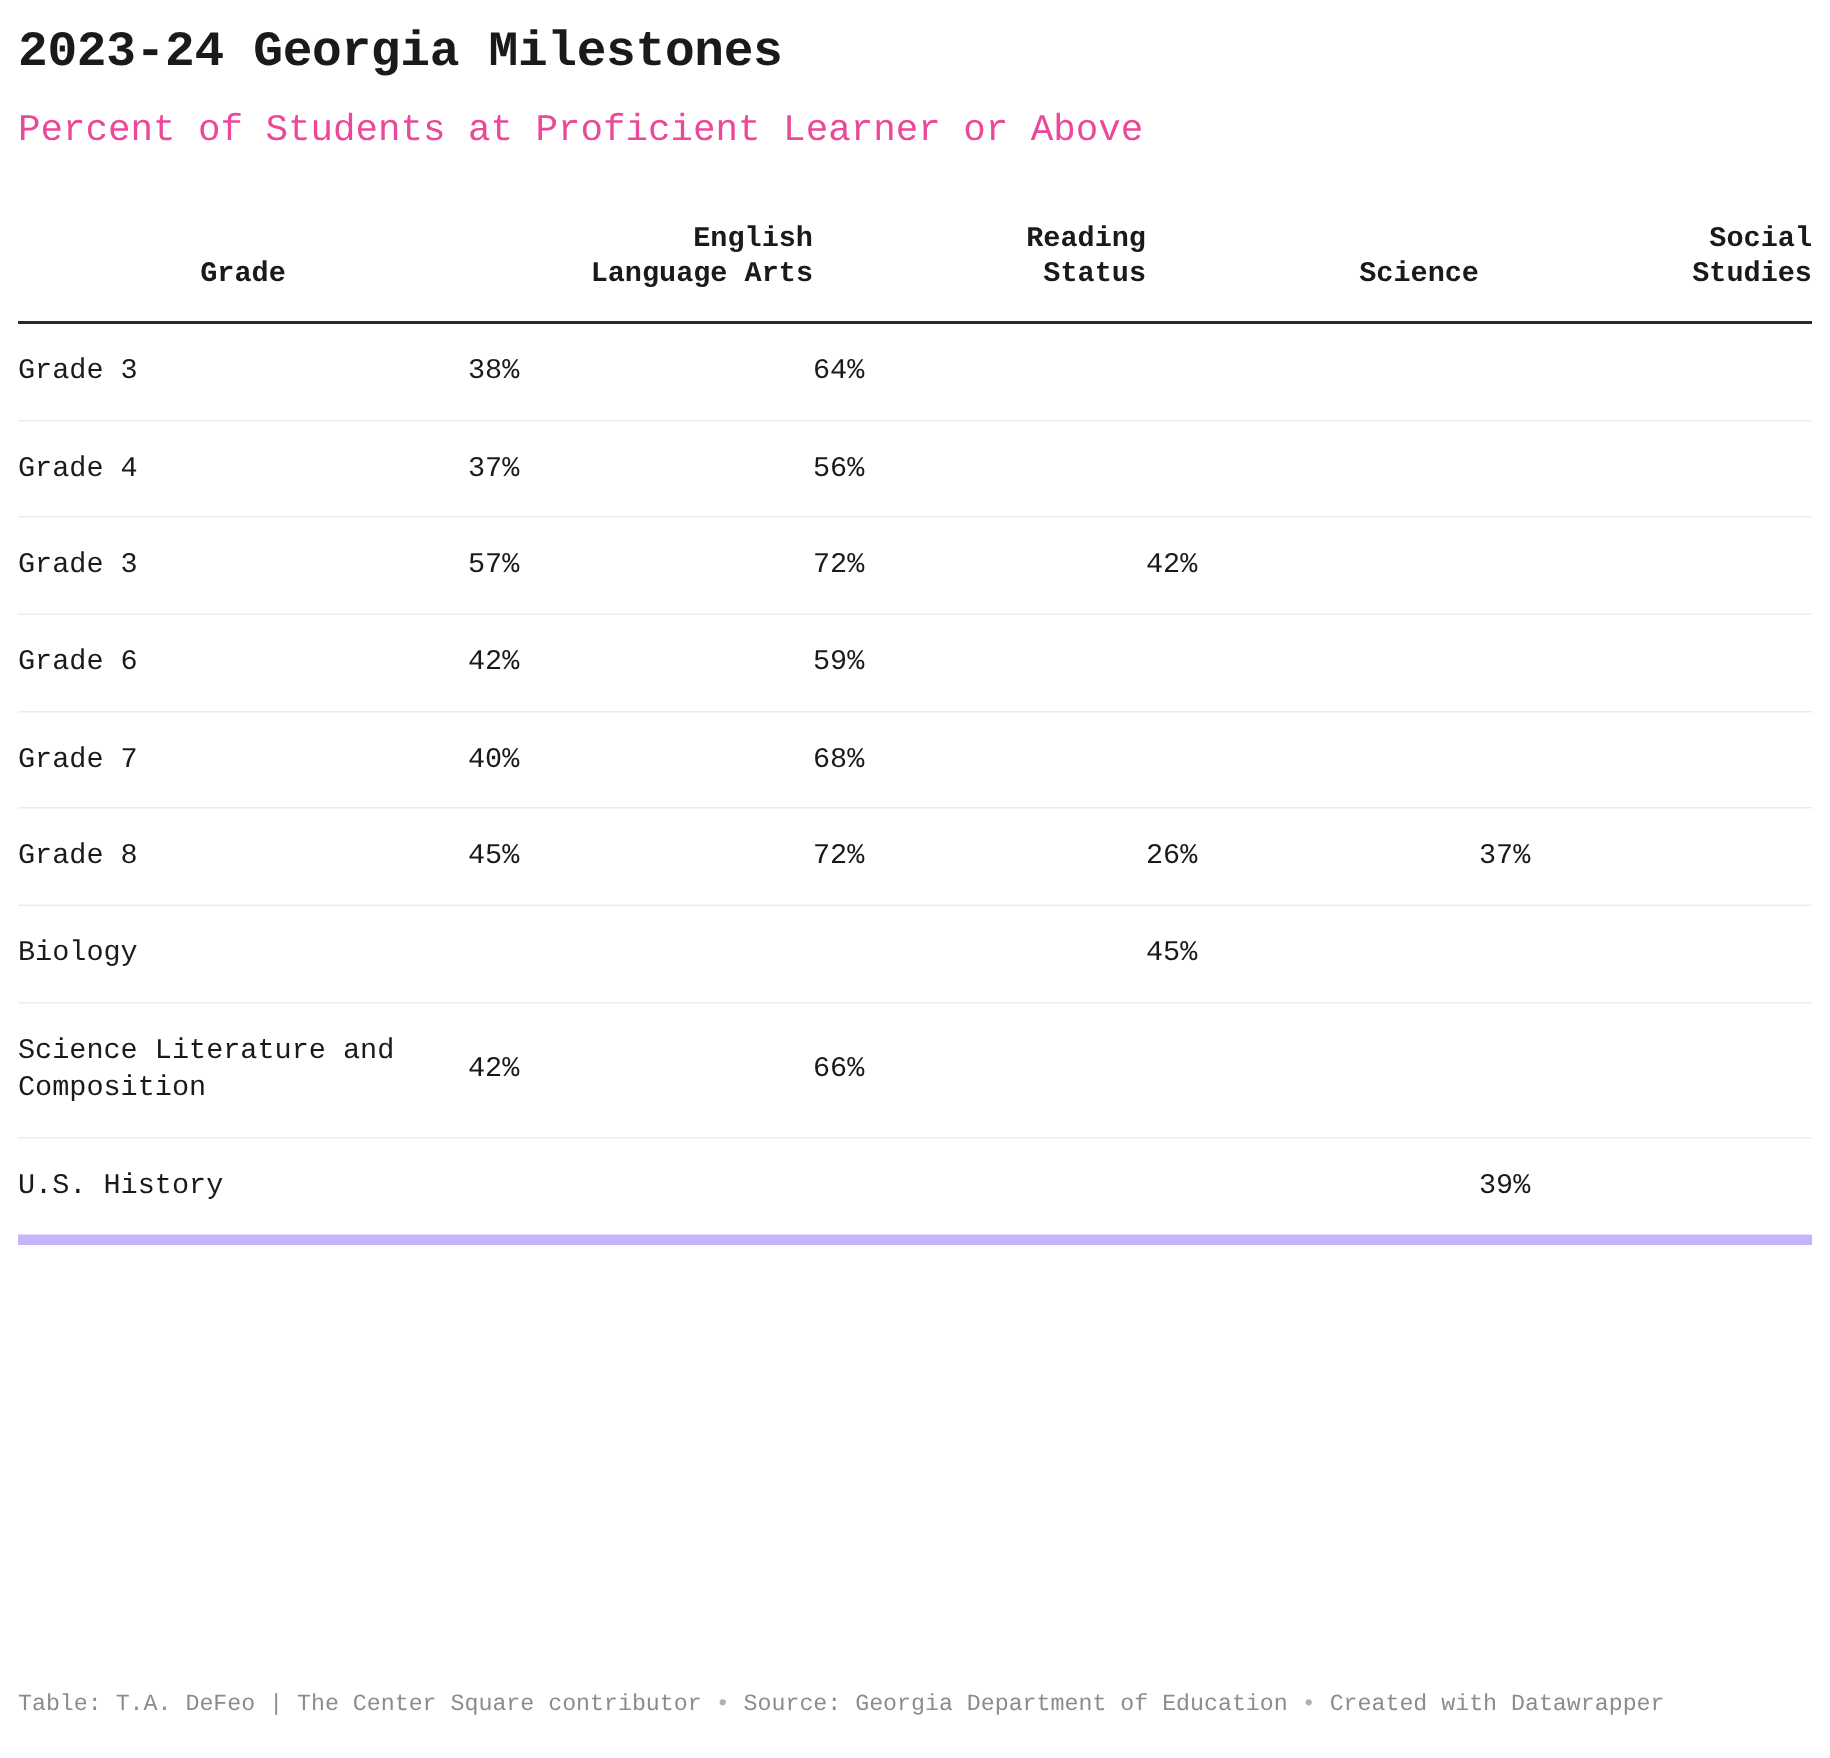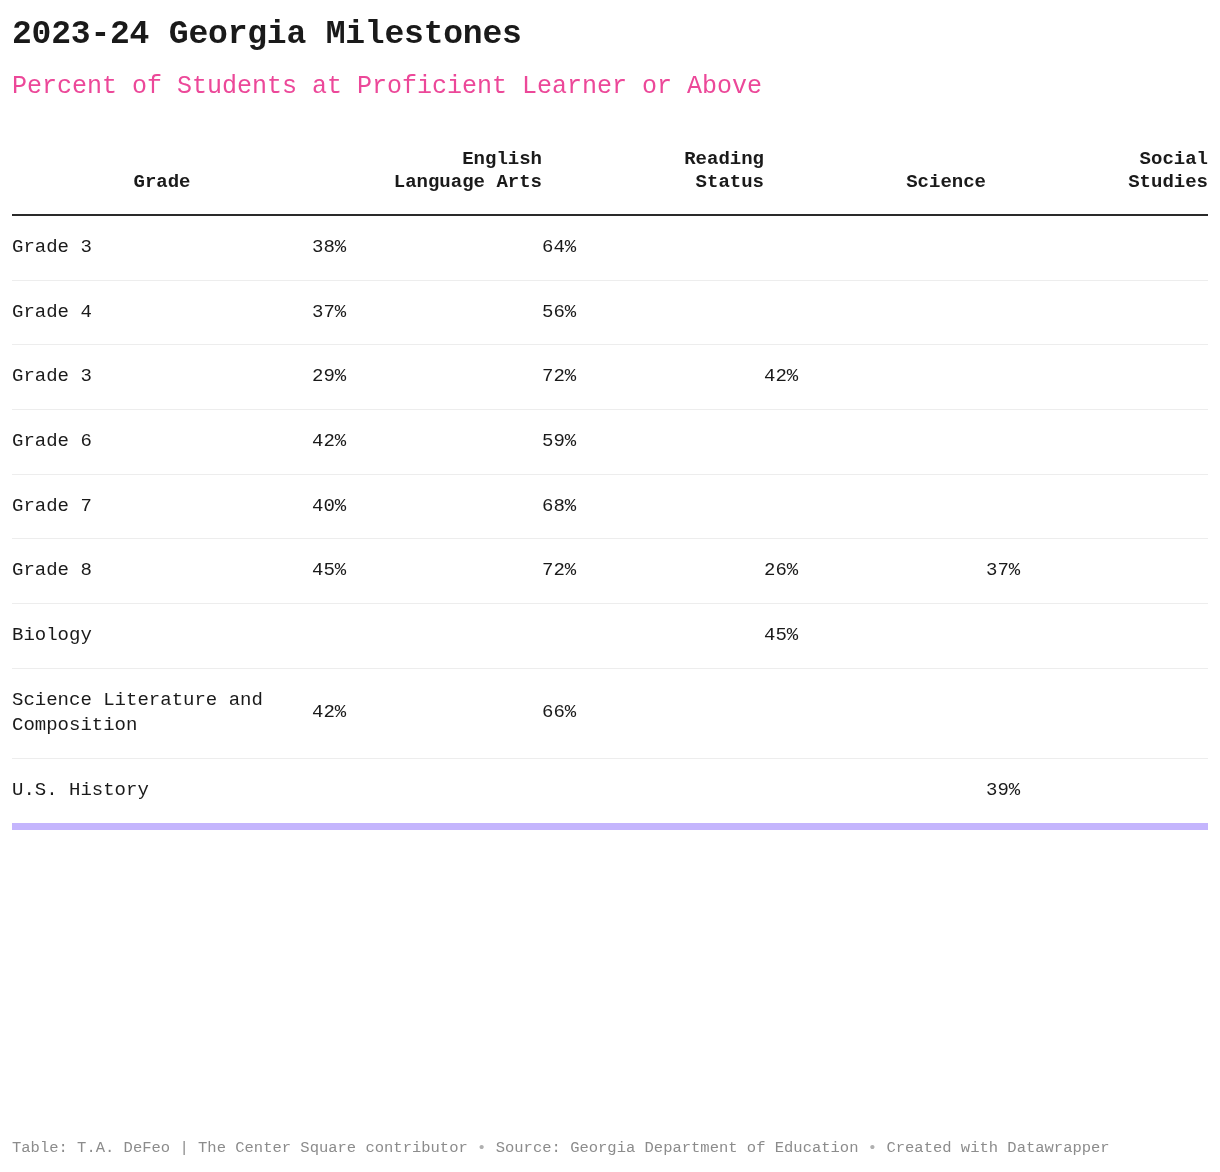--- a/index.html
+++ b/index.html
@@ -76,21 +76,21 @@
     border-bottom: 7px solid #c4b5fd;
   }
   col.c-grade { width: 300px; }
   col.c-ela   { width: 230px; }
   col.c-read  { width: 222px; }
   col.c-sci   { width: 222px; }
   col.c-soc   { width: 222px; }
   .footer {
     position: absolute;
     left: 12px;
-    bottom: 14px;
+    bottom: 26px;
     font-size: 15.5px;
     color: #8c8c8c;
     line-height: 1.3;
     white-space: nowrap;
   }
   .footer .sep {
     color: #b0b0b0;
   }
 </style>
 </head>
@@ -141,21 +141,21 @@
       </tr>
       <tr>
         <td class="grade-cell">Grade 4</td>
         <td class="num-cell">37%</td>
         <td class="num-cell">56%</td>
         <td class="num-cell"></td>
         <td class="num-cell"></td>
       </tr>
       <tr>
         <td class="grade-cell">Grade 3</td>
-        <td class="num-cell">29%</td>
+        <td class="num-cell">57%</td>
         <td class="num-cell">72%</td>
         <td class="num-cell">42%</td>
         <td class="num-cell"></td>
       </tr>
       <tr>
         <td class="grade-cell">Grade 6</td>
         <td class="num-cell">42%</td>
         <td class="num-cell">59%</td>
         <td class="num-cell"></td>
         <td class="num-cell"></td>

